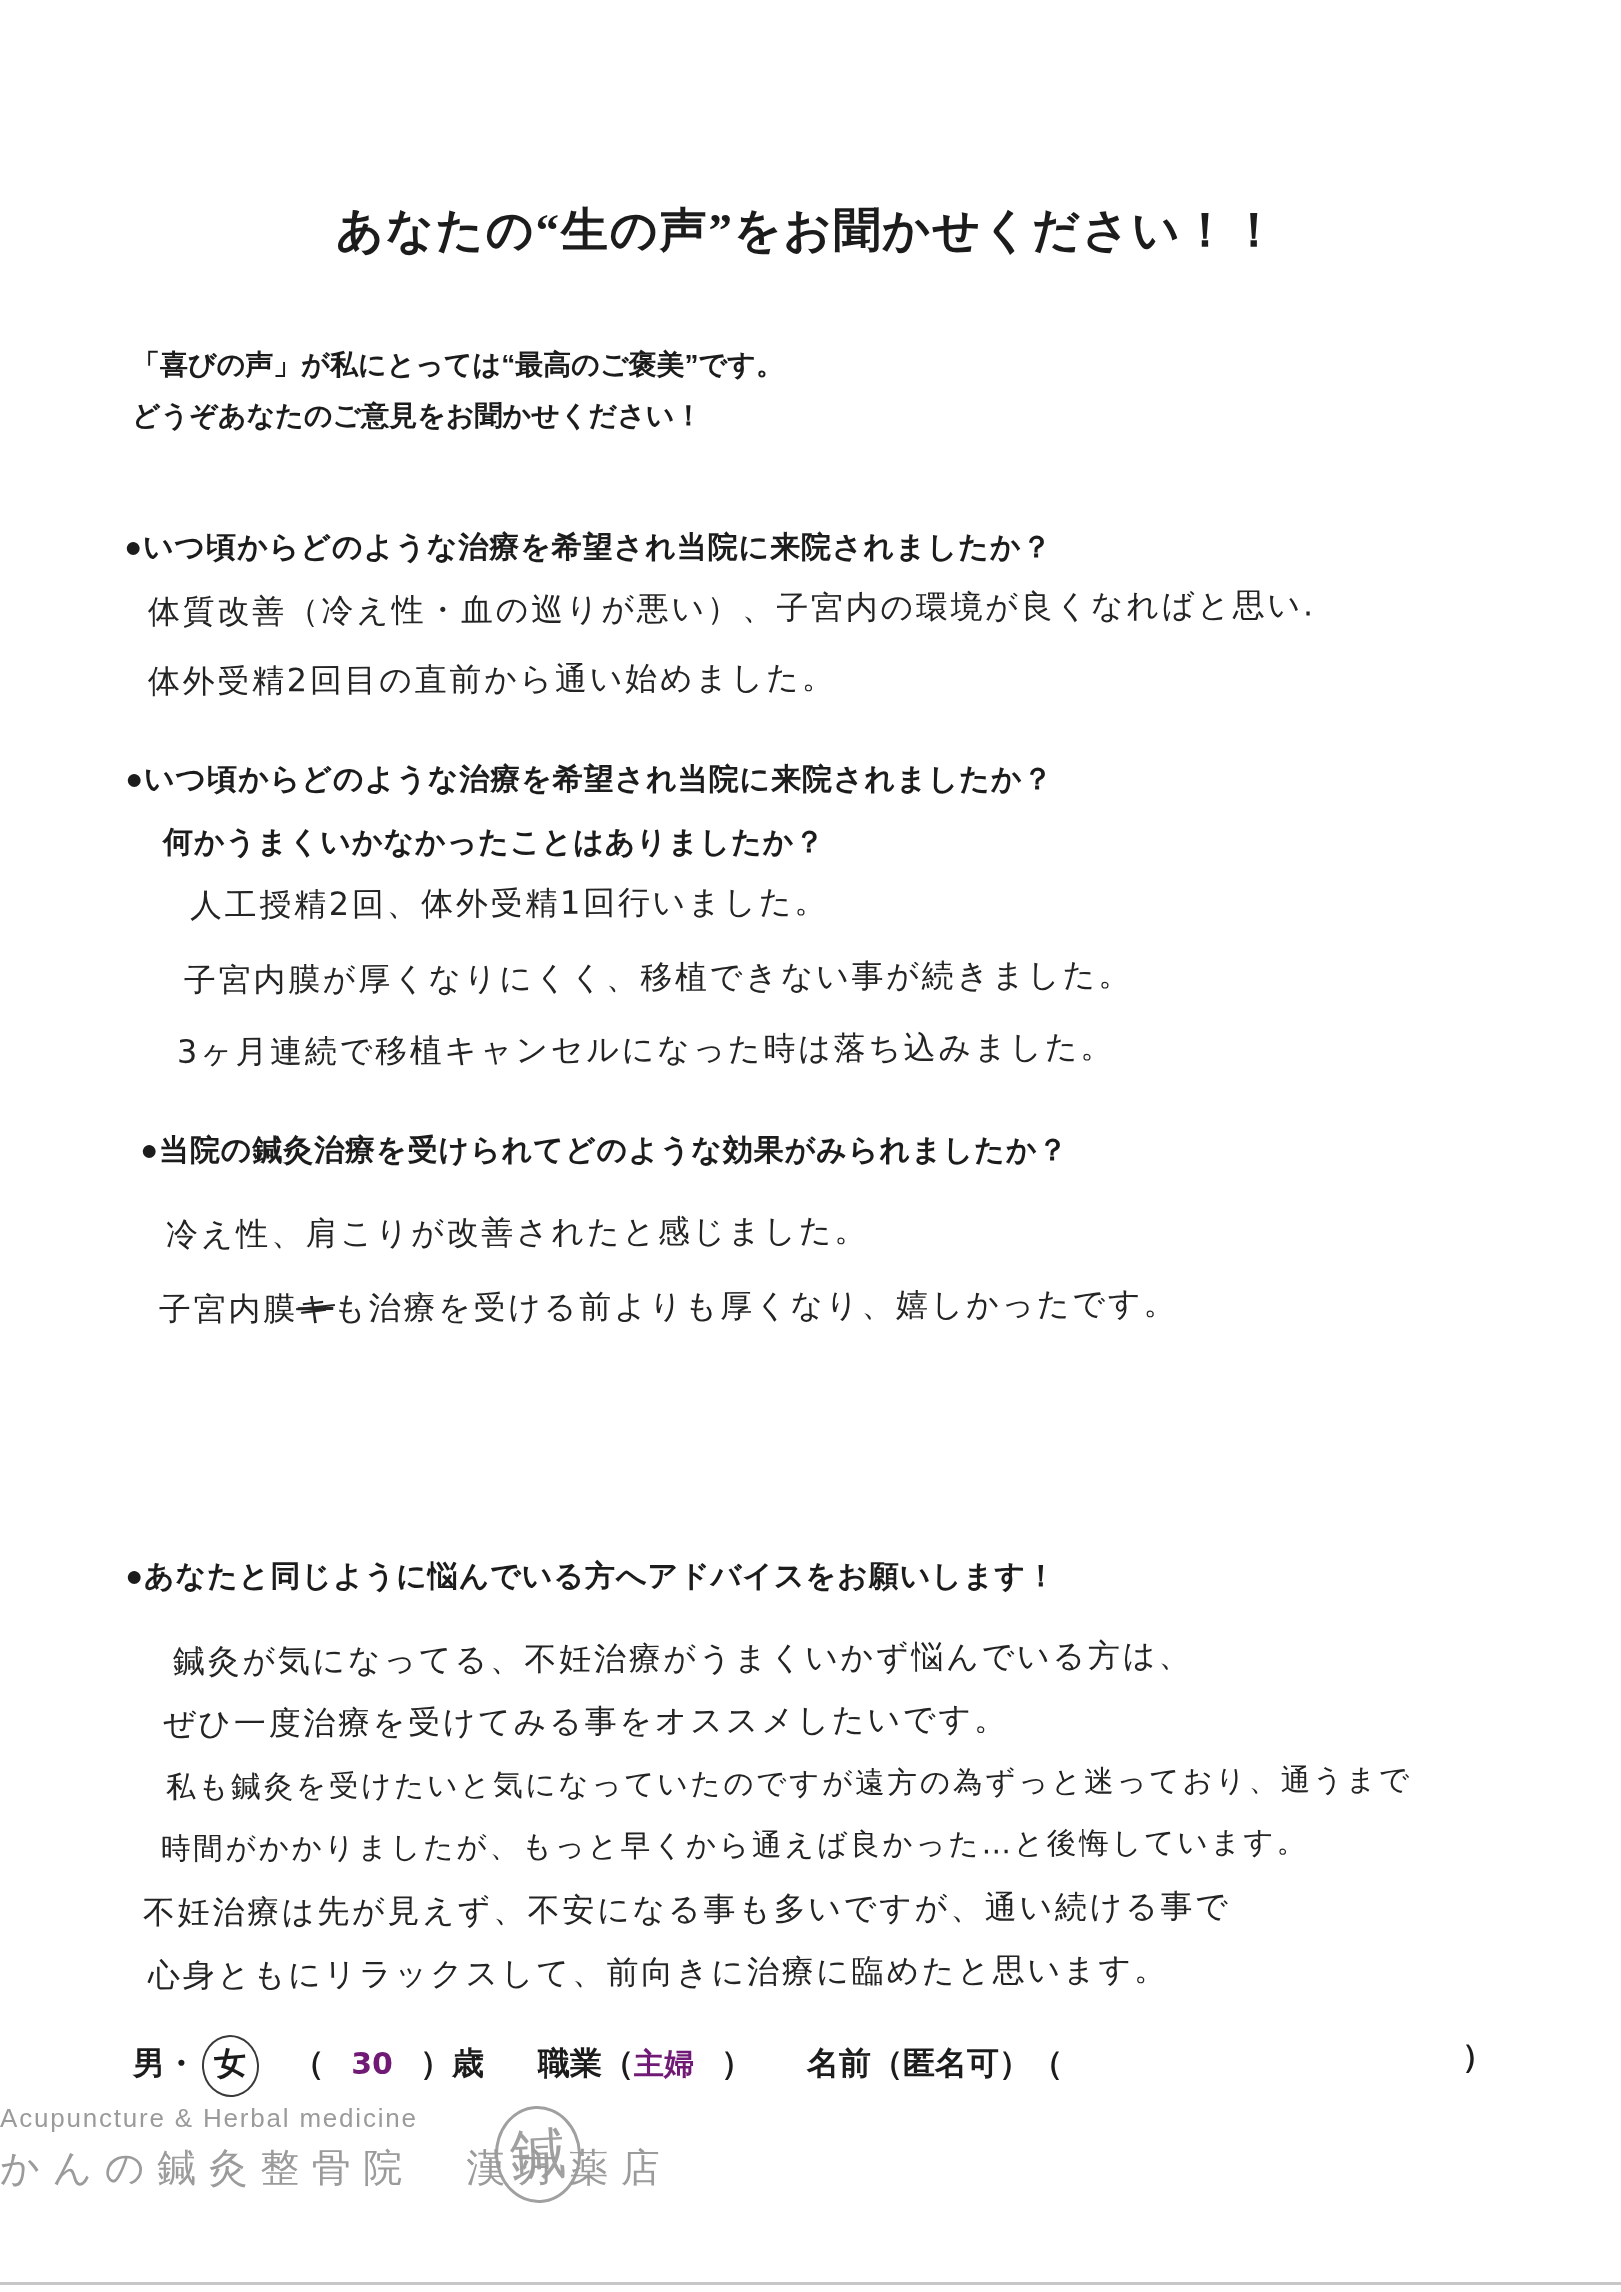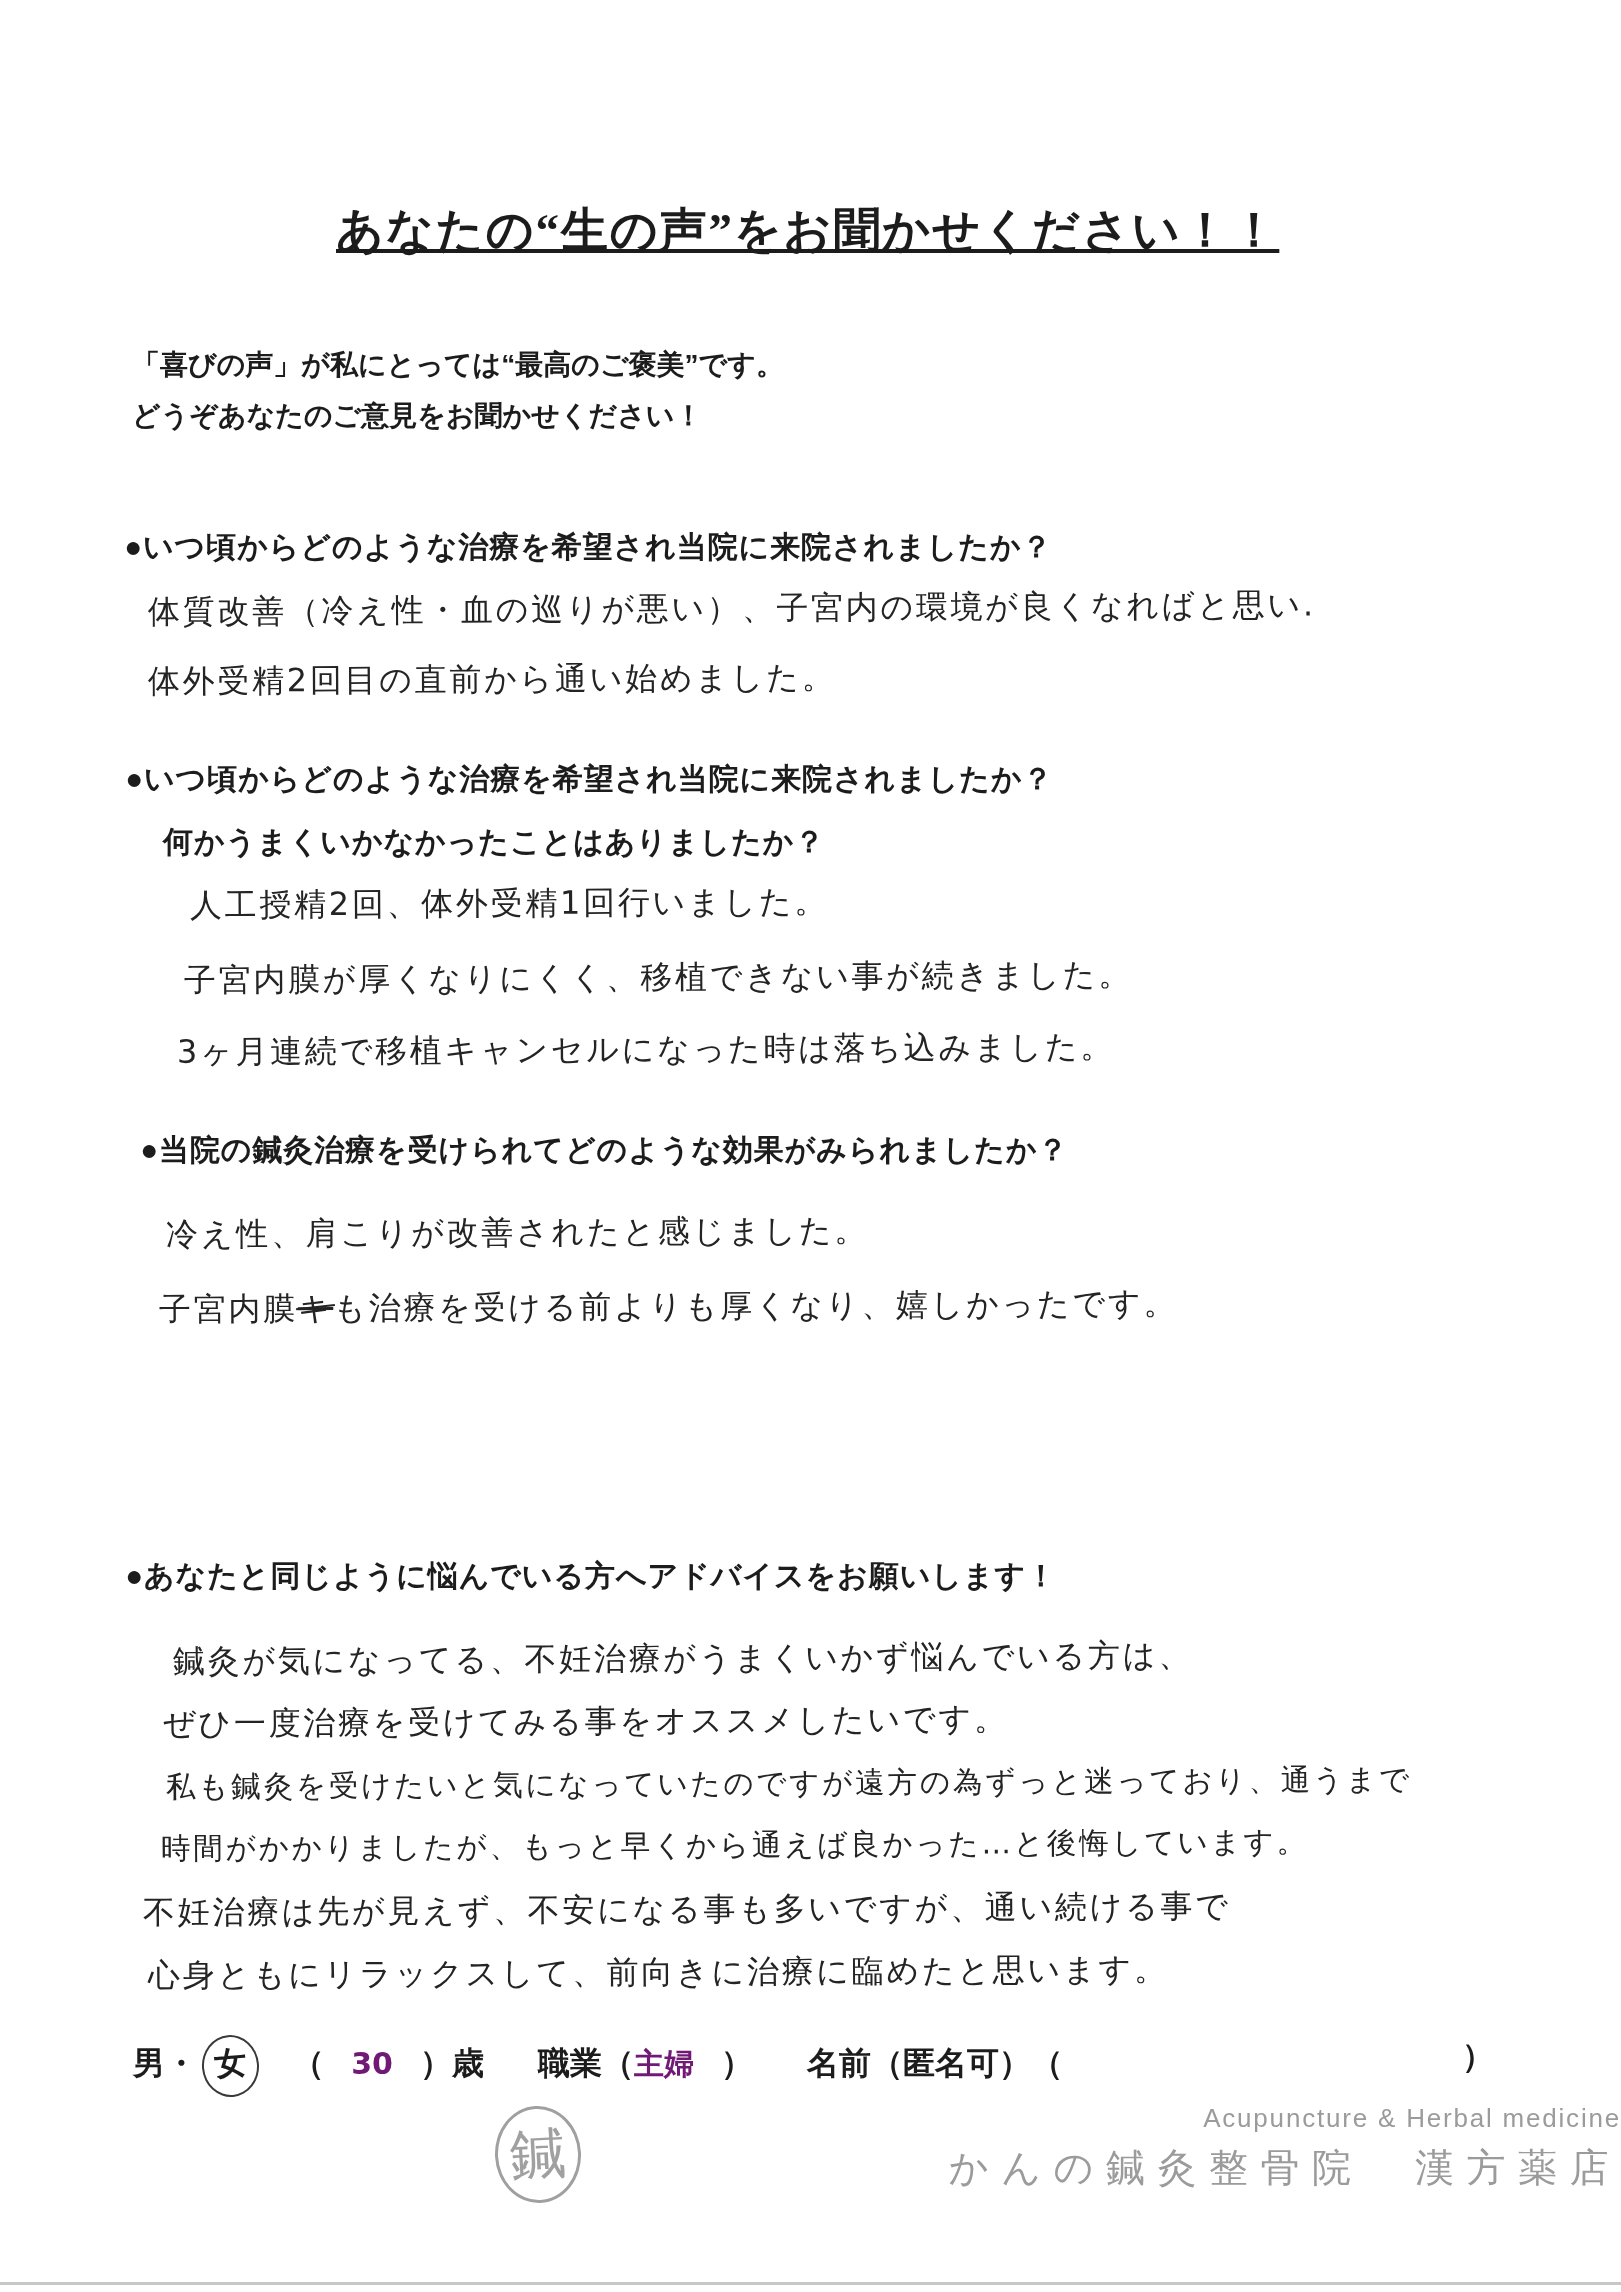--- a/index.html
+++ b/index.html
@@ -11,21 +11,20 @@
     font-family:"Liberation Serif", serif;
     color:#1c1c1c;
   }
   
   .title{
     position:absolute;left:336px;top:199px;
     font-size:47px;font-weight:bold;
     font-family:"Liberation Serif", serif;
     letter-spacing:1.8px;
     white-space:nowrap;
-    text-decoration:underline;
   }
   .intro{
     position:absolute;left:132px;top:339px;
     font-size:28px;font-weight:bold;
     font-family:"Liberation Sans", sans-serif;
     line-height:51px;white-space:nowrap;
   }
   .q-label{
     position:absolute;
     font-size:30px;font-weight:bold;
@@ -59,21 +58,21 @@
   .circle-female{
     display:inline-block;
     border:2.7px solid #3a3a3a;border-radius:50%;
     padding:5.4px 10.7px 9px 10.7px;margin:0 5.4px;
     transform:rotate(-5deg);
   }
   .gap30{display:inline-block;width:27px;}
   .gap60{display:inline-block;width:54px;}
   .name-close{position:absolute;right:0;top:0;}
   
-  .footer{position:absolute;left:0;top:2103px;width:1621px;color:#9b9b9b;text-align:right;}
+  .footer{position:absolute;left:0;top:2103px;width:1621px;color:#9b9b9b;text-align:left;}
   .footer-en{
     font-size:26px;font-family:"Liberation Sans", sans-serif;
     letter-spacing:1.8px;color:#9b9b9b;
   }
   .footer-jp{
     margin-top:7.2px;font-size:39px;letter-spacing:12.5px;
     font-family:"Liberation Sans", sans-serif;color:#9b9b9b;
   }
   .seal{
     position:absolute;left:495px;top:2106px;

